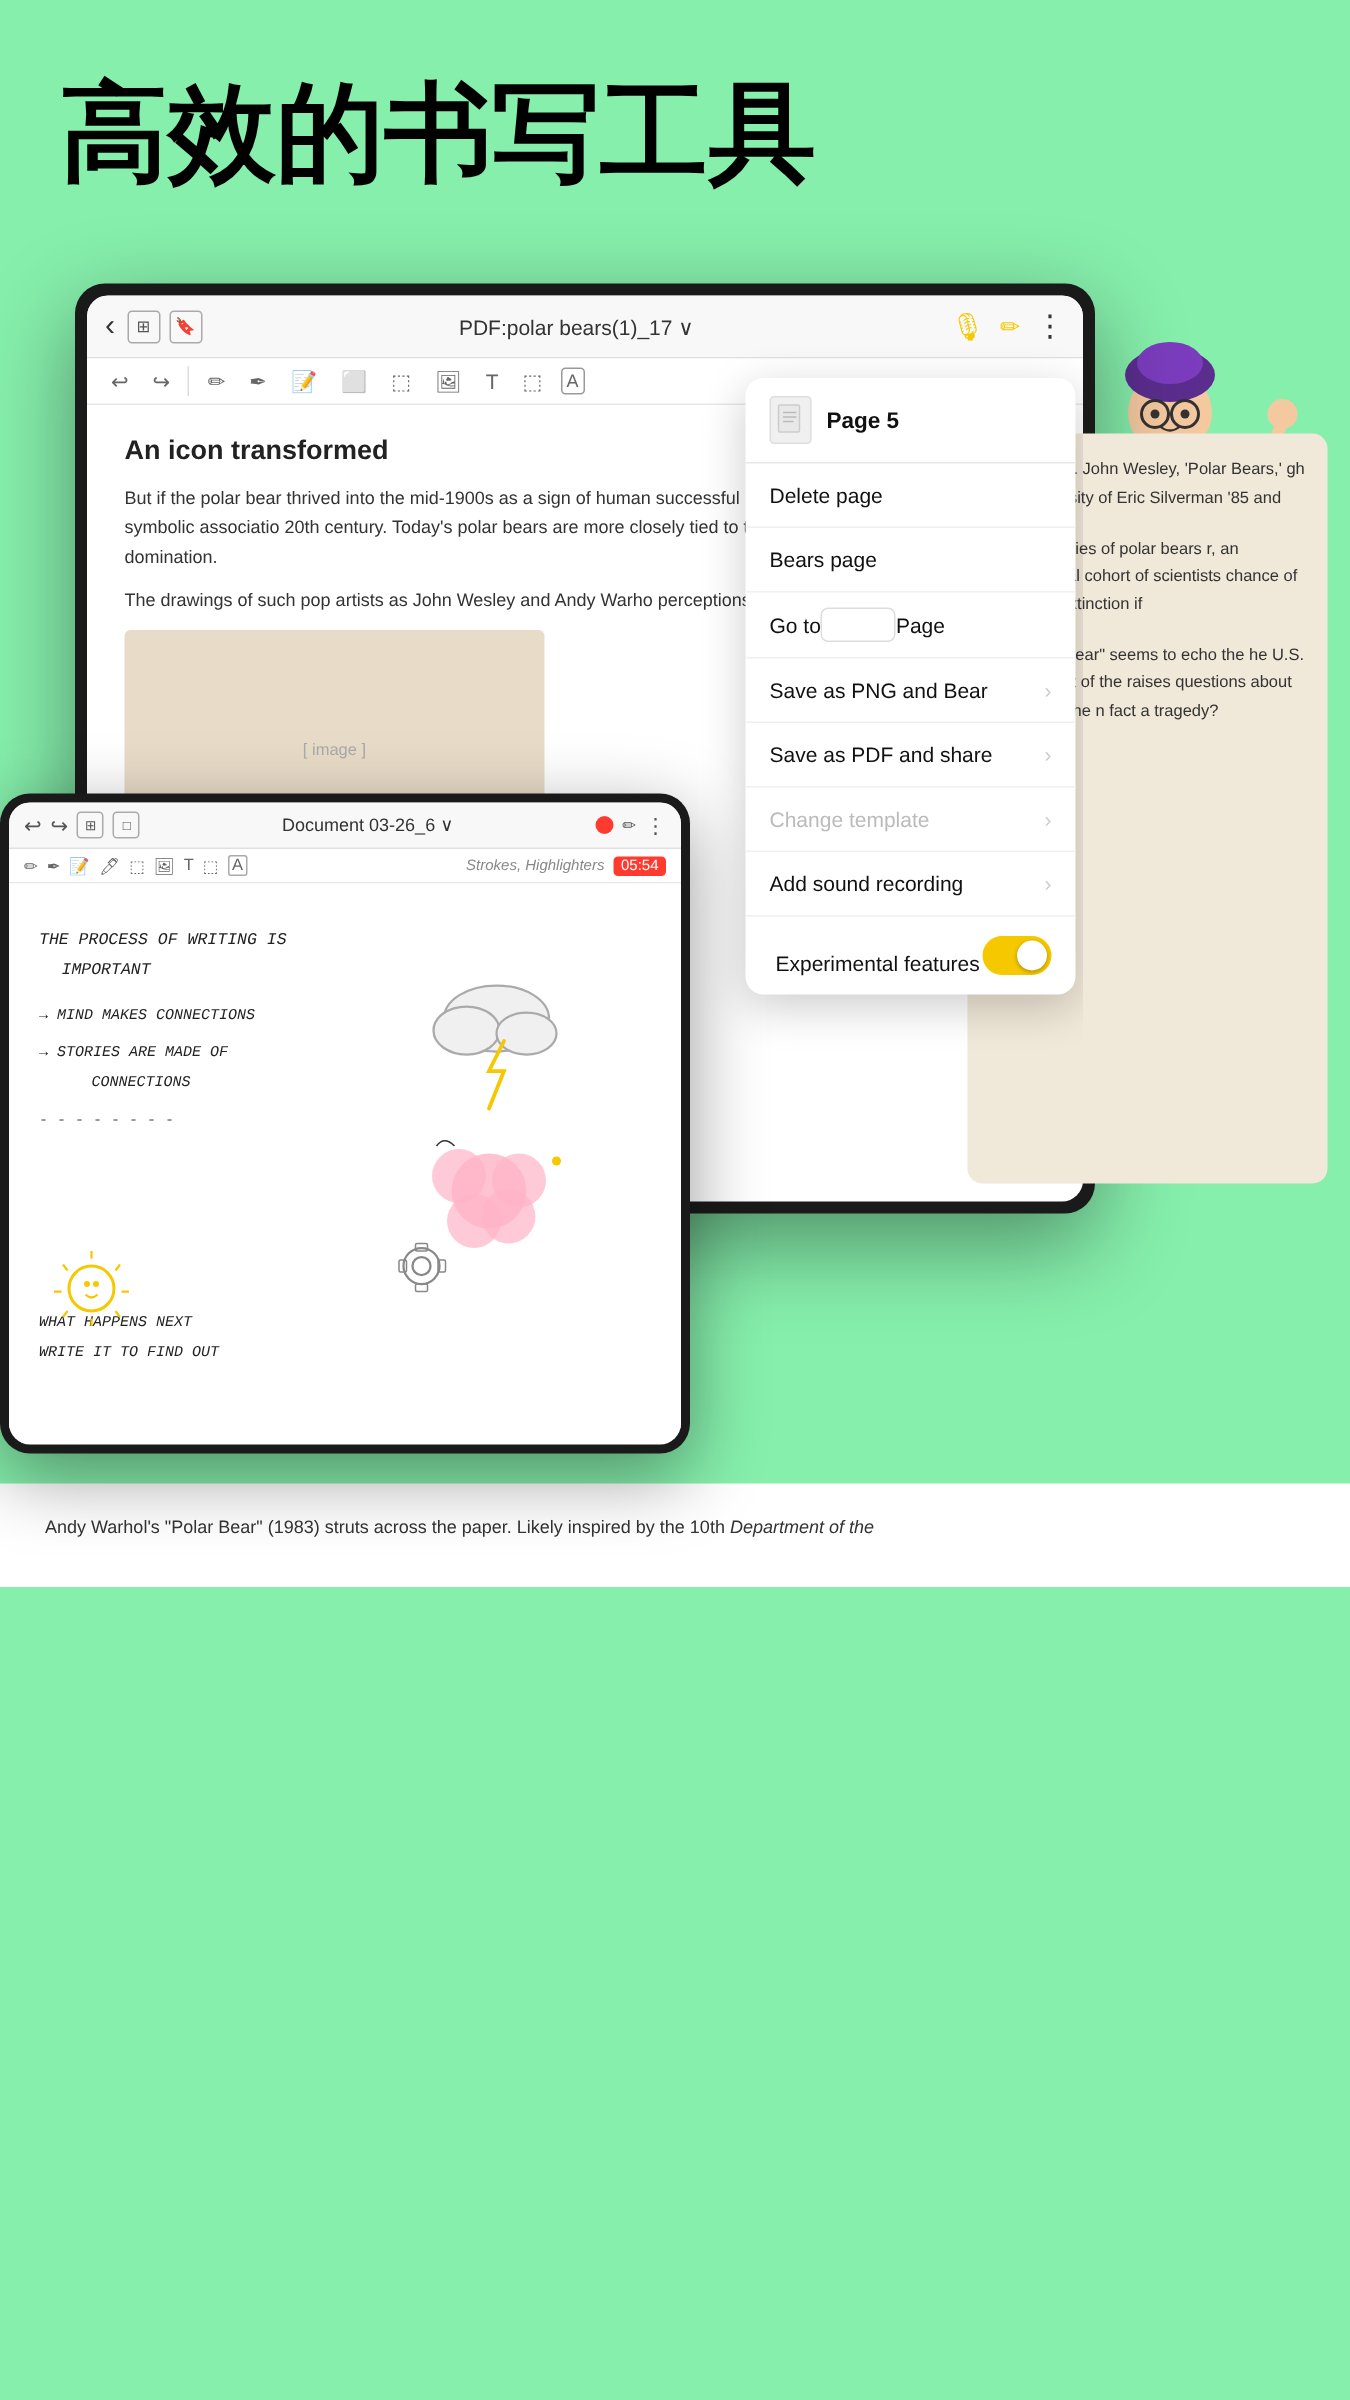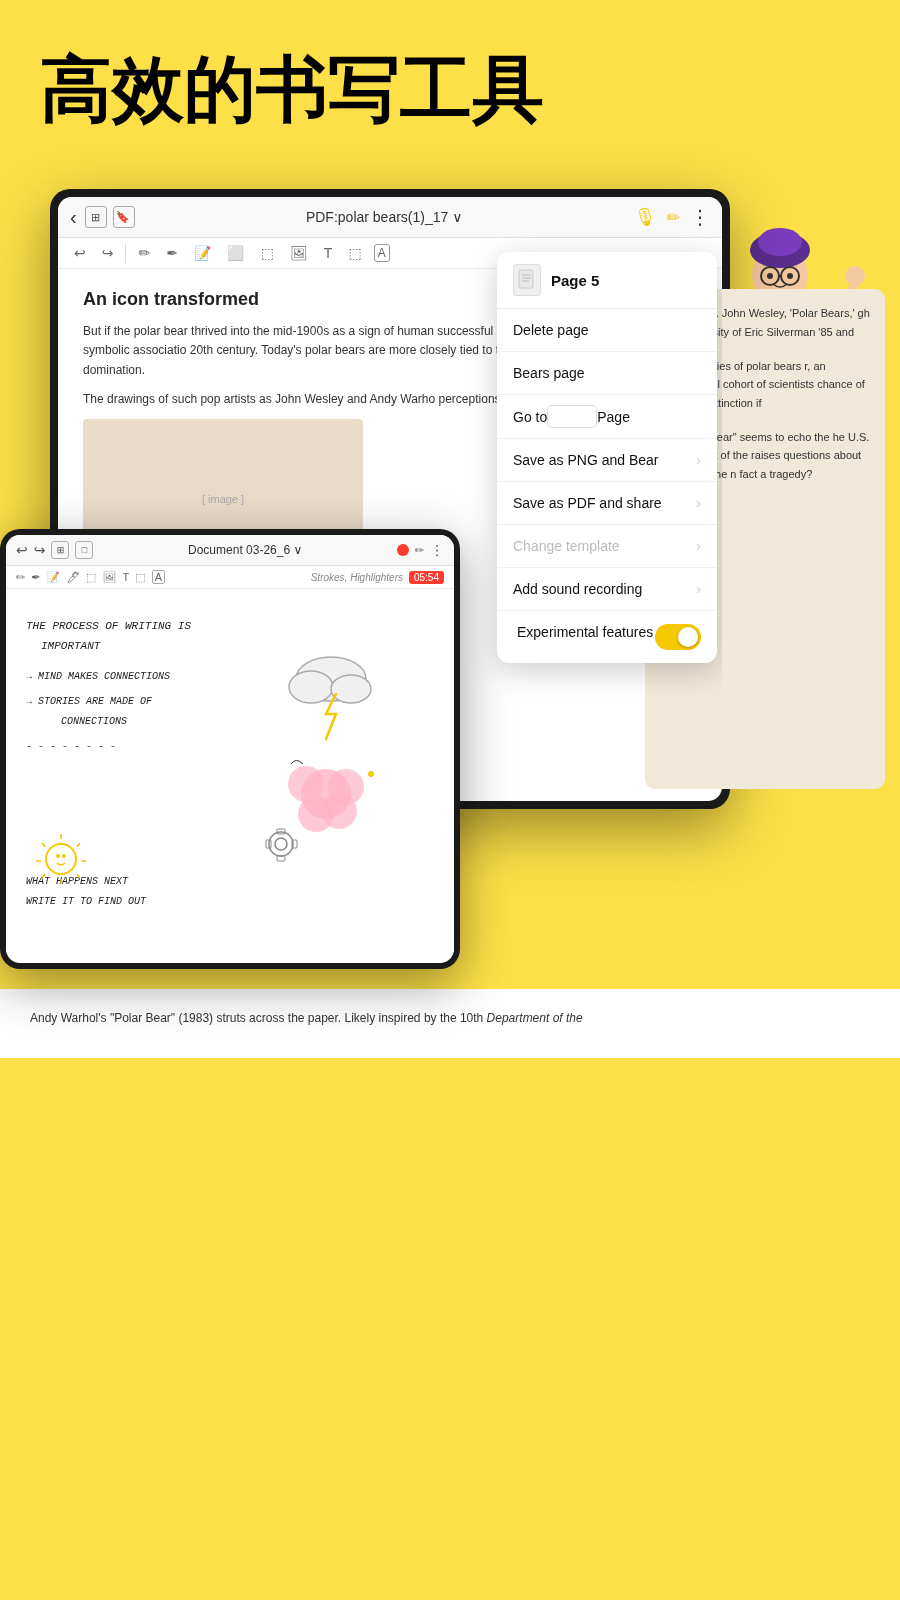--- a/index.html
+++ b/index.html
@@ -188,21 +188,21 @@
       color: #888;
       border: 1px solid #ddd;
     }
     .dropdown-page-title {
       font-size: 15px;
       font-weight: 600;
       color: #111;
     }
     .dropdown-item {
       display: flex;
-      align-items: flex-start;
+      align-items: flex-end;
       justify-content: space-between;
       padding: 13px 16px;
       border-bottom: 1px solid #f0f0f0;
       cursor: pointer;
     }
     .dropdown-item:last-child {
       border-bottom: none;
       padding-left: 20px;
     }
     .dropdown-item-text {
@@ -354,21 +354,21 @@
       background: #ff3b30;
       color: #fff;
       font-size: 10px;
       padding: 1px 5px;
       border-radius: 3px;
     }
   </style>
 </head>
 <body>
 
-<div style="background:#fde047; min-height:1600px; width:900px; position:relative; overflow:hidden;">
+<div style="background:#86efac; min-height:1600px; width:900px; position:relative; overflow:hidden;">
 
   <div class="header-section">
     <h1 class="main-title">高效的书写工具</h1>
 
     <div class="character-illustration">
       <svg width="200" height="220" viewBox="0 0 200 220" fill="none" xmlns="http://www.w3.org/2000/svg">
 
         <rect x="50" y="130" width="100" height="60" rx="5" fill="#E8621A"></rect>
 
         <rect x="55" y="100" width="90" height="55" rx="5" fill="#FF8C42"></rect>

